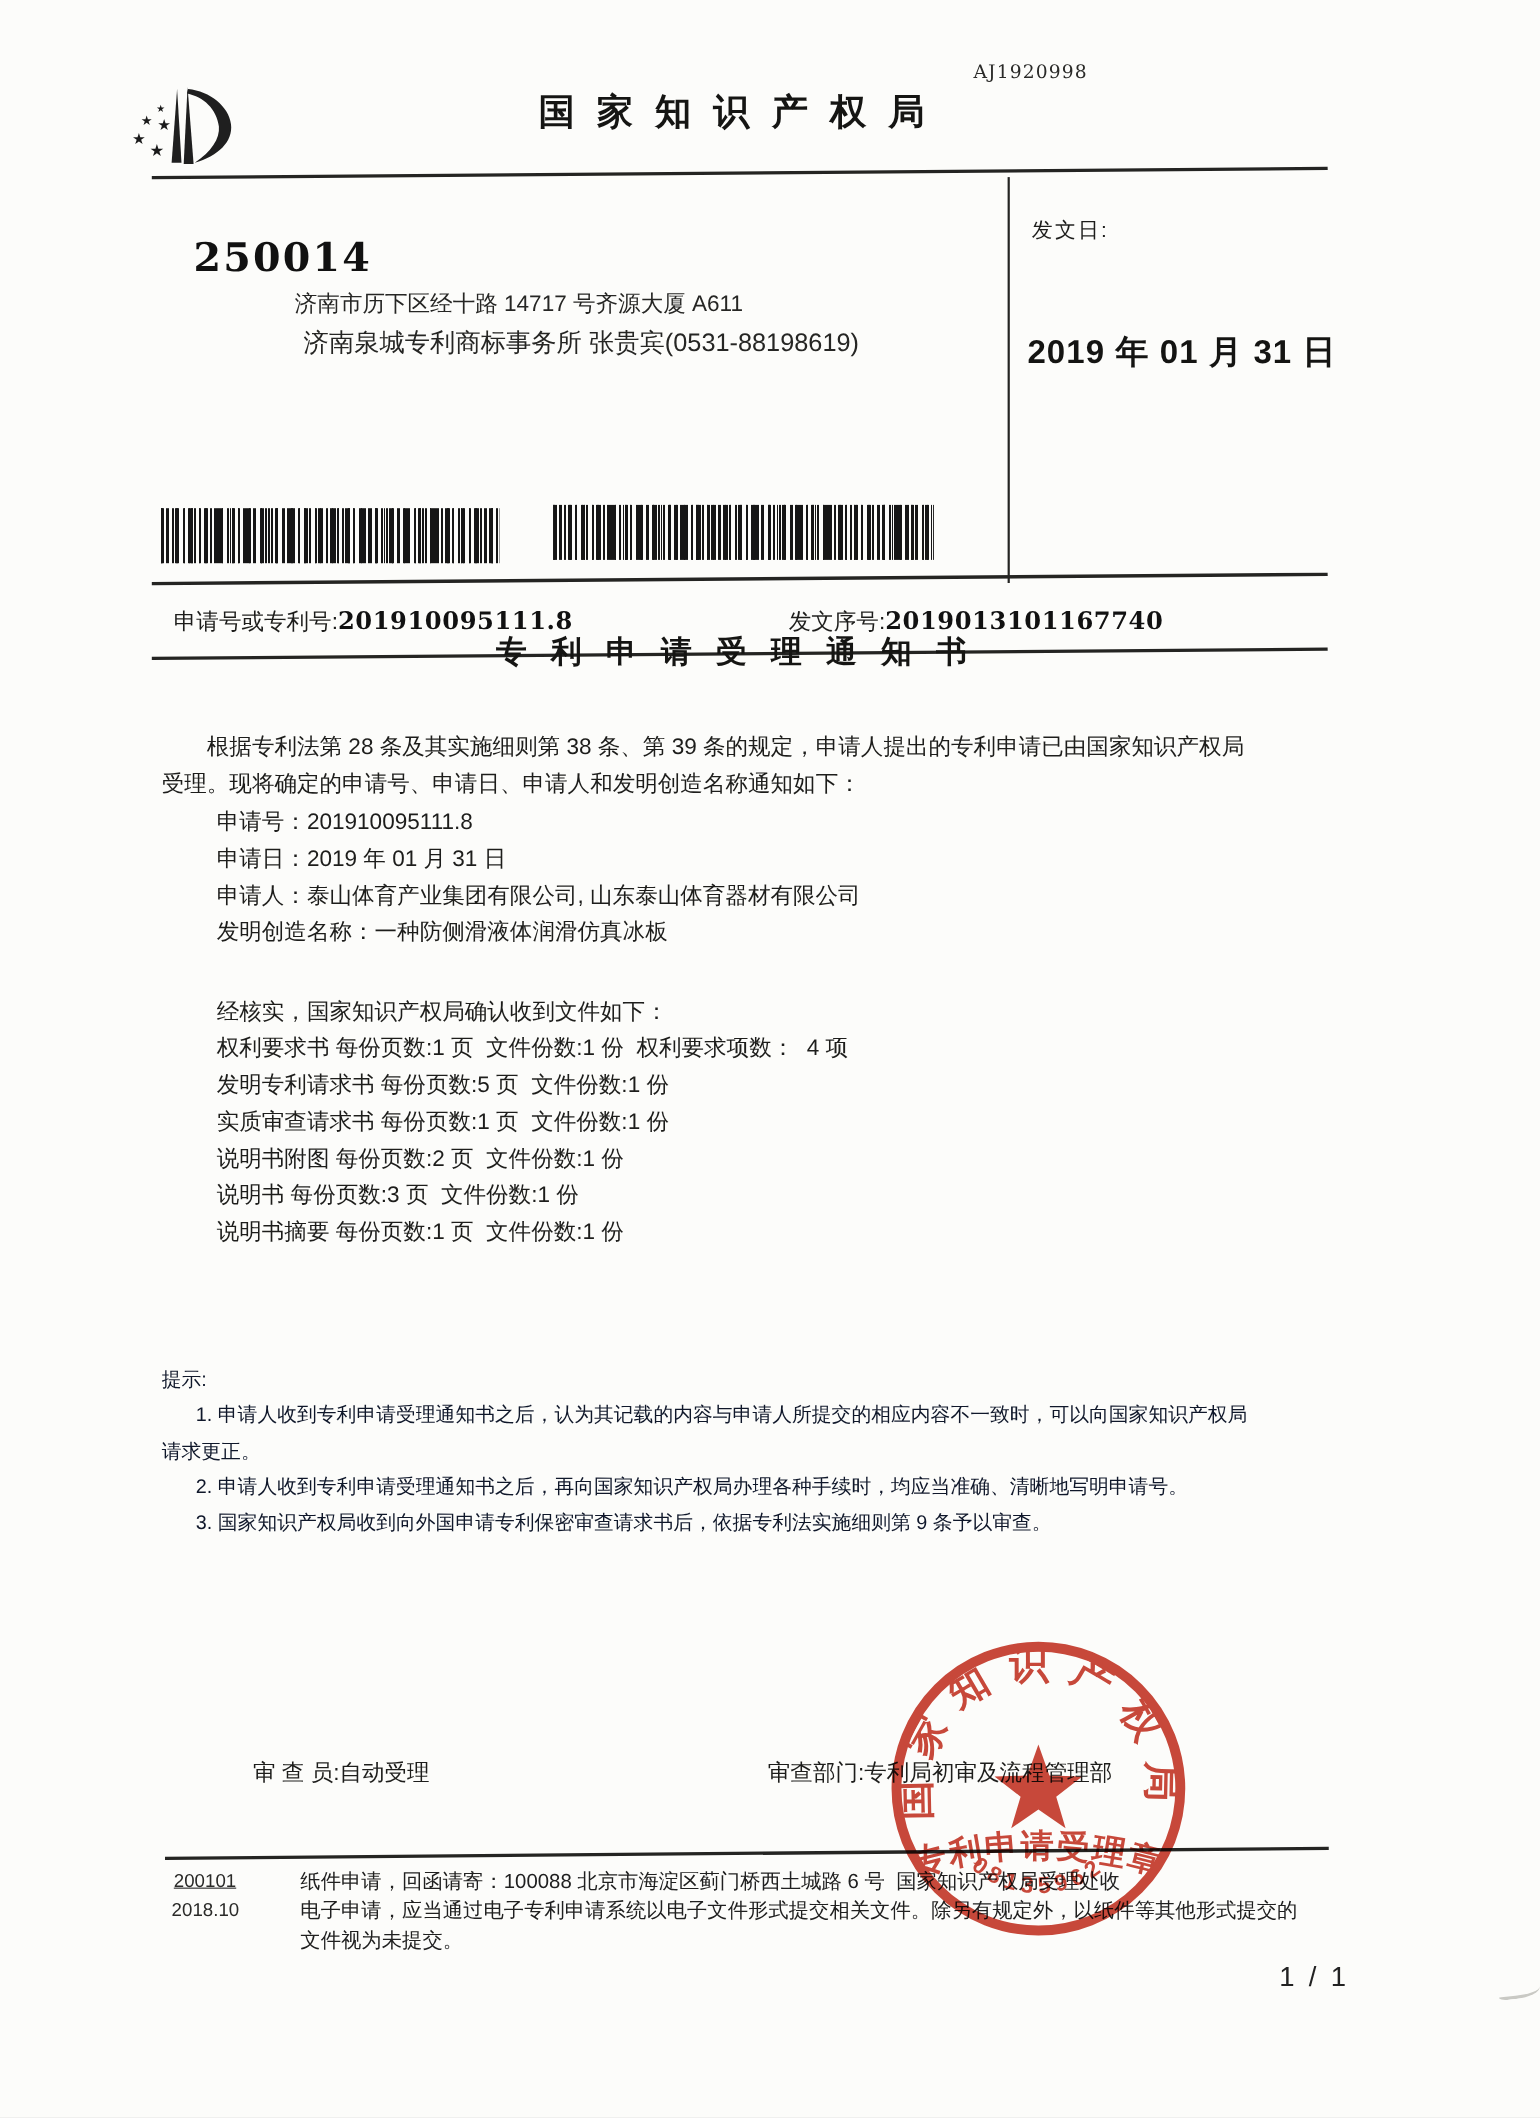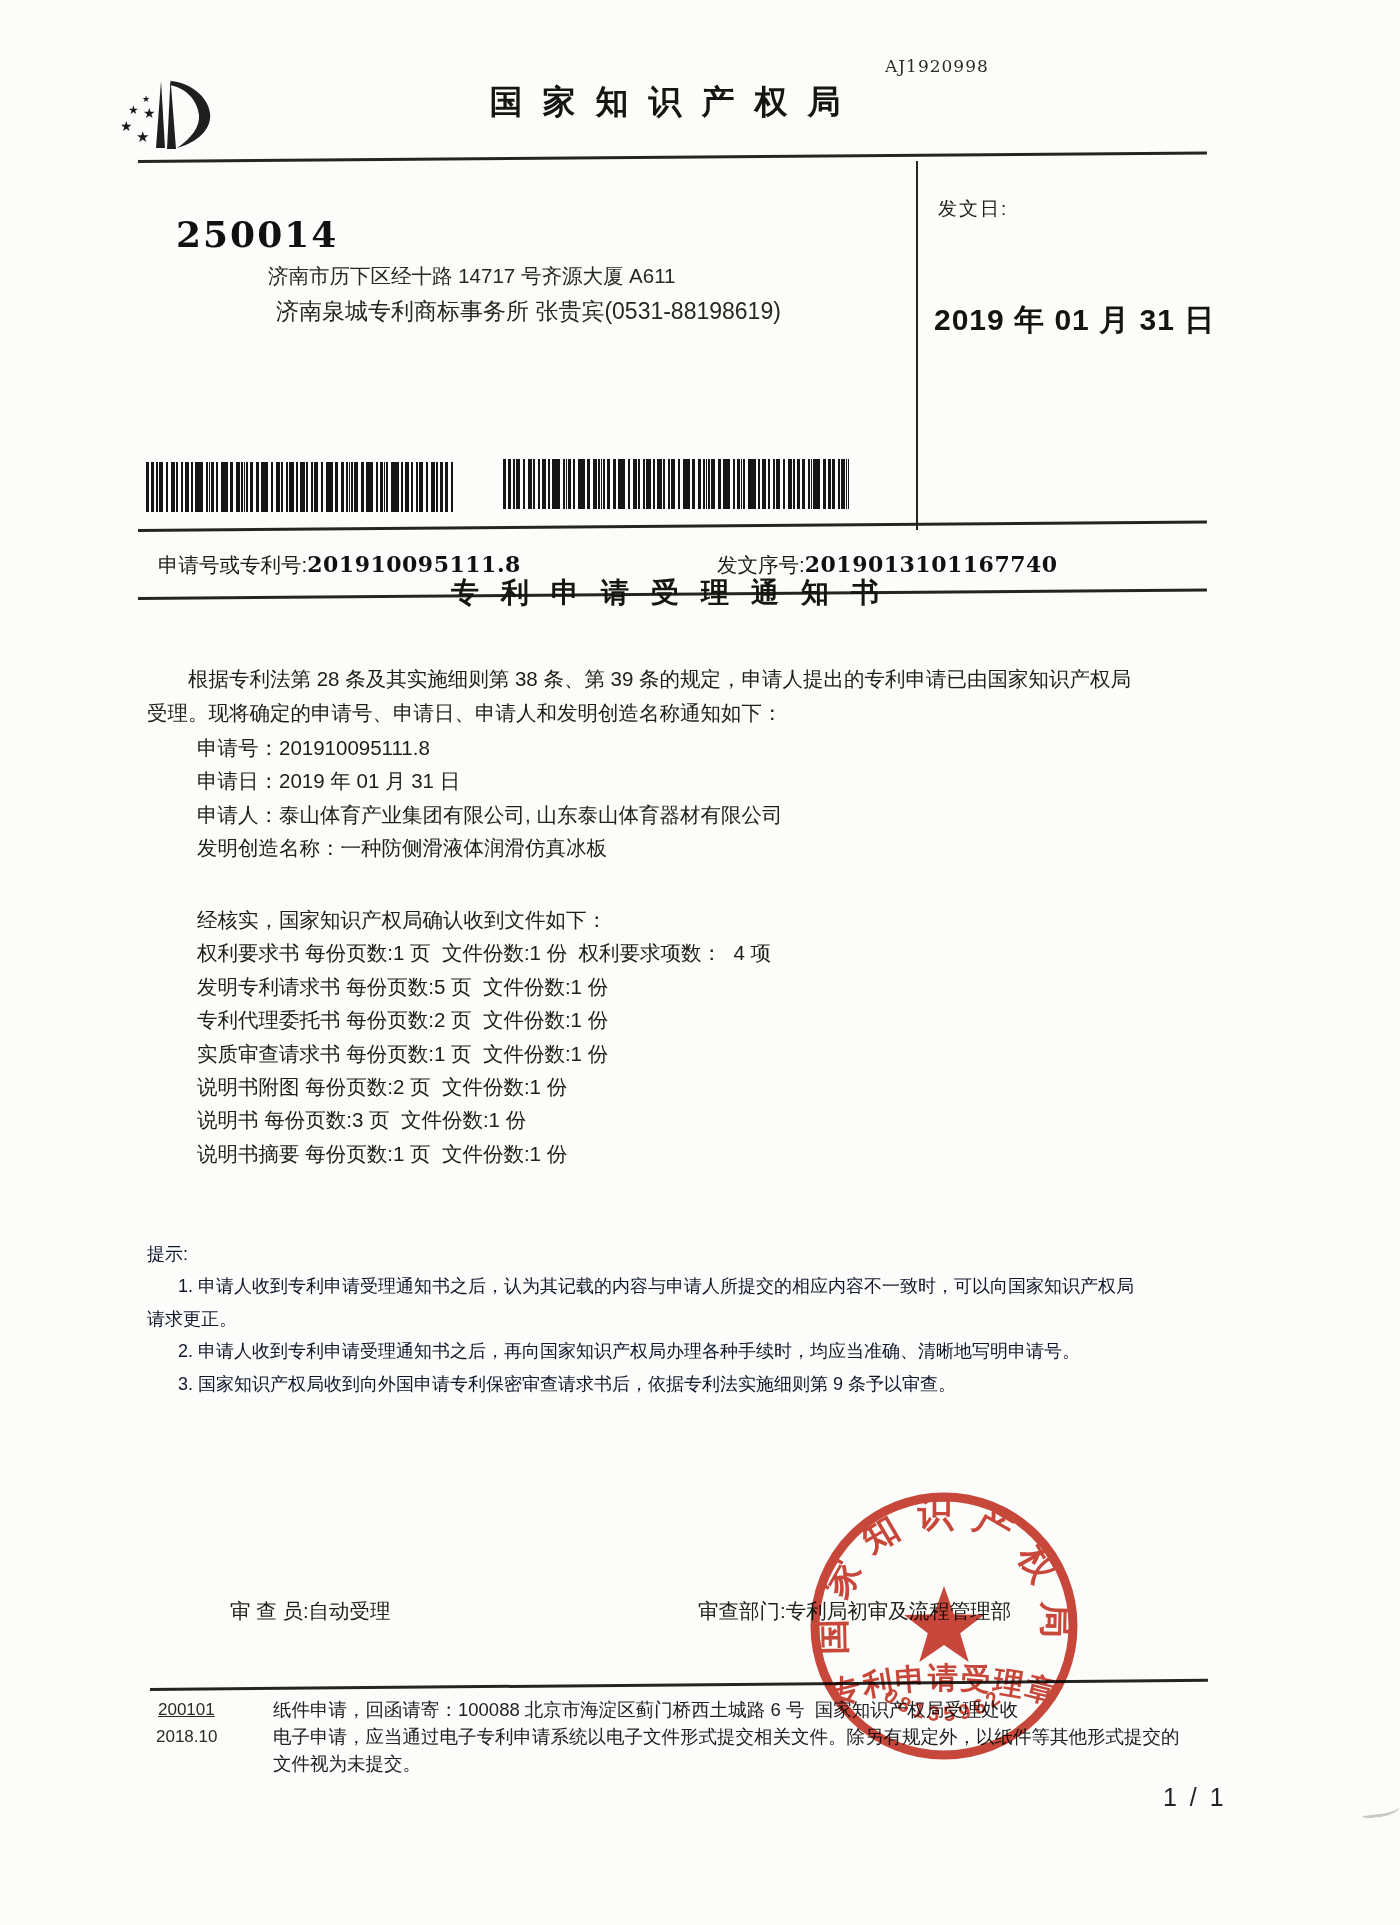--- a/index.html
+++ b/index.html
@@ -110,21 +110,20 @@
     <div class="t">申请号：201910095111.8</div>
     <div class="t">申请日：2019 年 01 月 31 日</div>
     <div class="t">申请人：泰山体育产业集团有限公司, 山东泰山体育器材有限公司</div>
     <div class="t">发明创造名称：一种防侧滑液体润滑仿真冰板</div>
   </div>
 
   <div class="abs doclist">
     <div class="t">经核实，国家知识产权局确认收到文件如下：</div>
     <div class="t">权利要求书 每份页数:1 页  文件份数:1 份  权利要求项数：  4 项</div>
     <div class="t">发明专利请求书 每份页数:5 页  文件份数:1 份</div>
-    <div class="t">专利代理委托书 每份页数:2 页  文件份数:1 份</div>
     <div class="t">实质审查请求书 每份页数:1 页  文件份数:1 份</div>
     <div class="t">说明书附图 每份页数:2 页  文件份数:1 份</div>
     <div class="t">说明书 每份页数:3 页  文件份数:1 份</div>
     <div class="t">说明书摘要 每份页数:1 页  文件份数:1 份</div>
   </div>
 
   <div class="abs notes">
     <div class="t">提示:</div>
     <div class="indent t">1. 申请人收到专利申请受理通知书之后，认为其记载的内容与申请人所提交的相应内容不一致时，可以向国家知识产权局</div>
     <div class="t">请求更正。</div>

